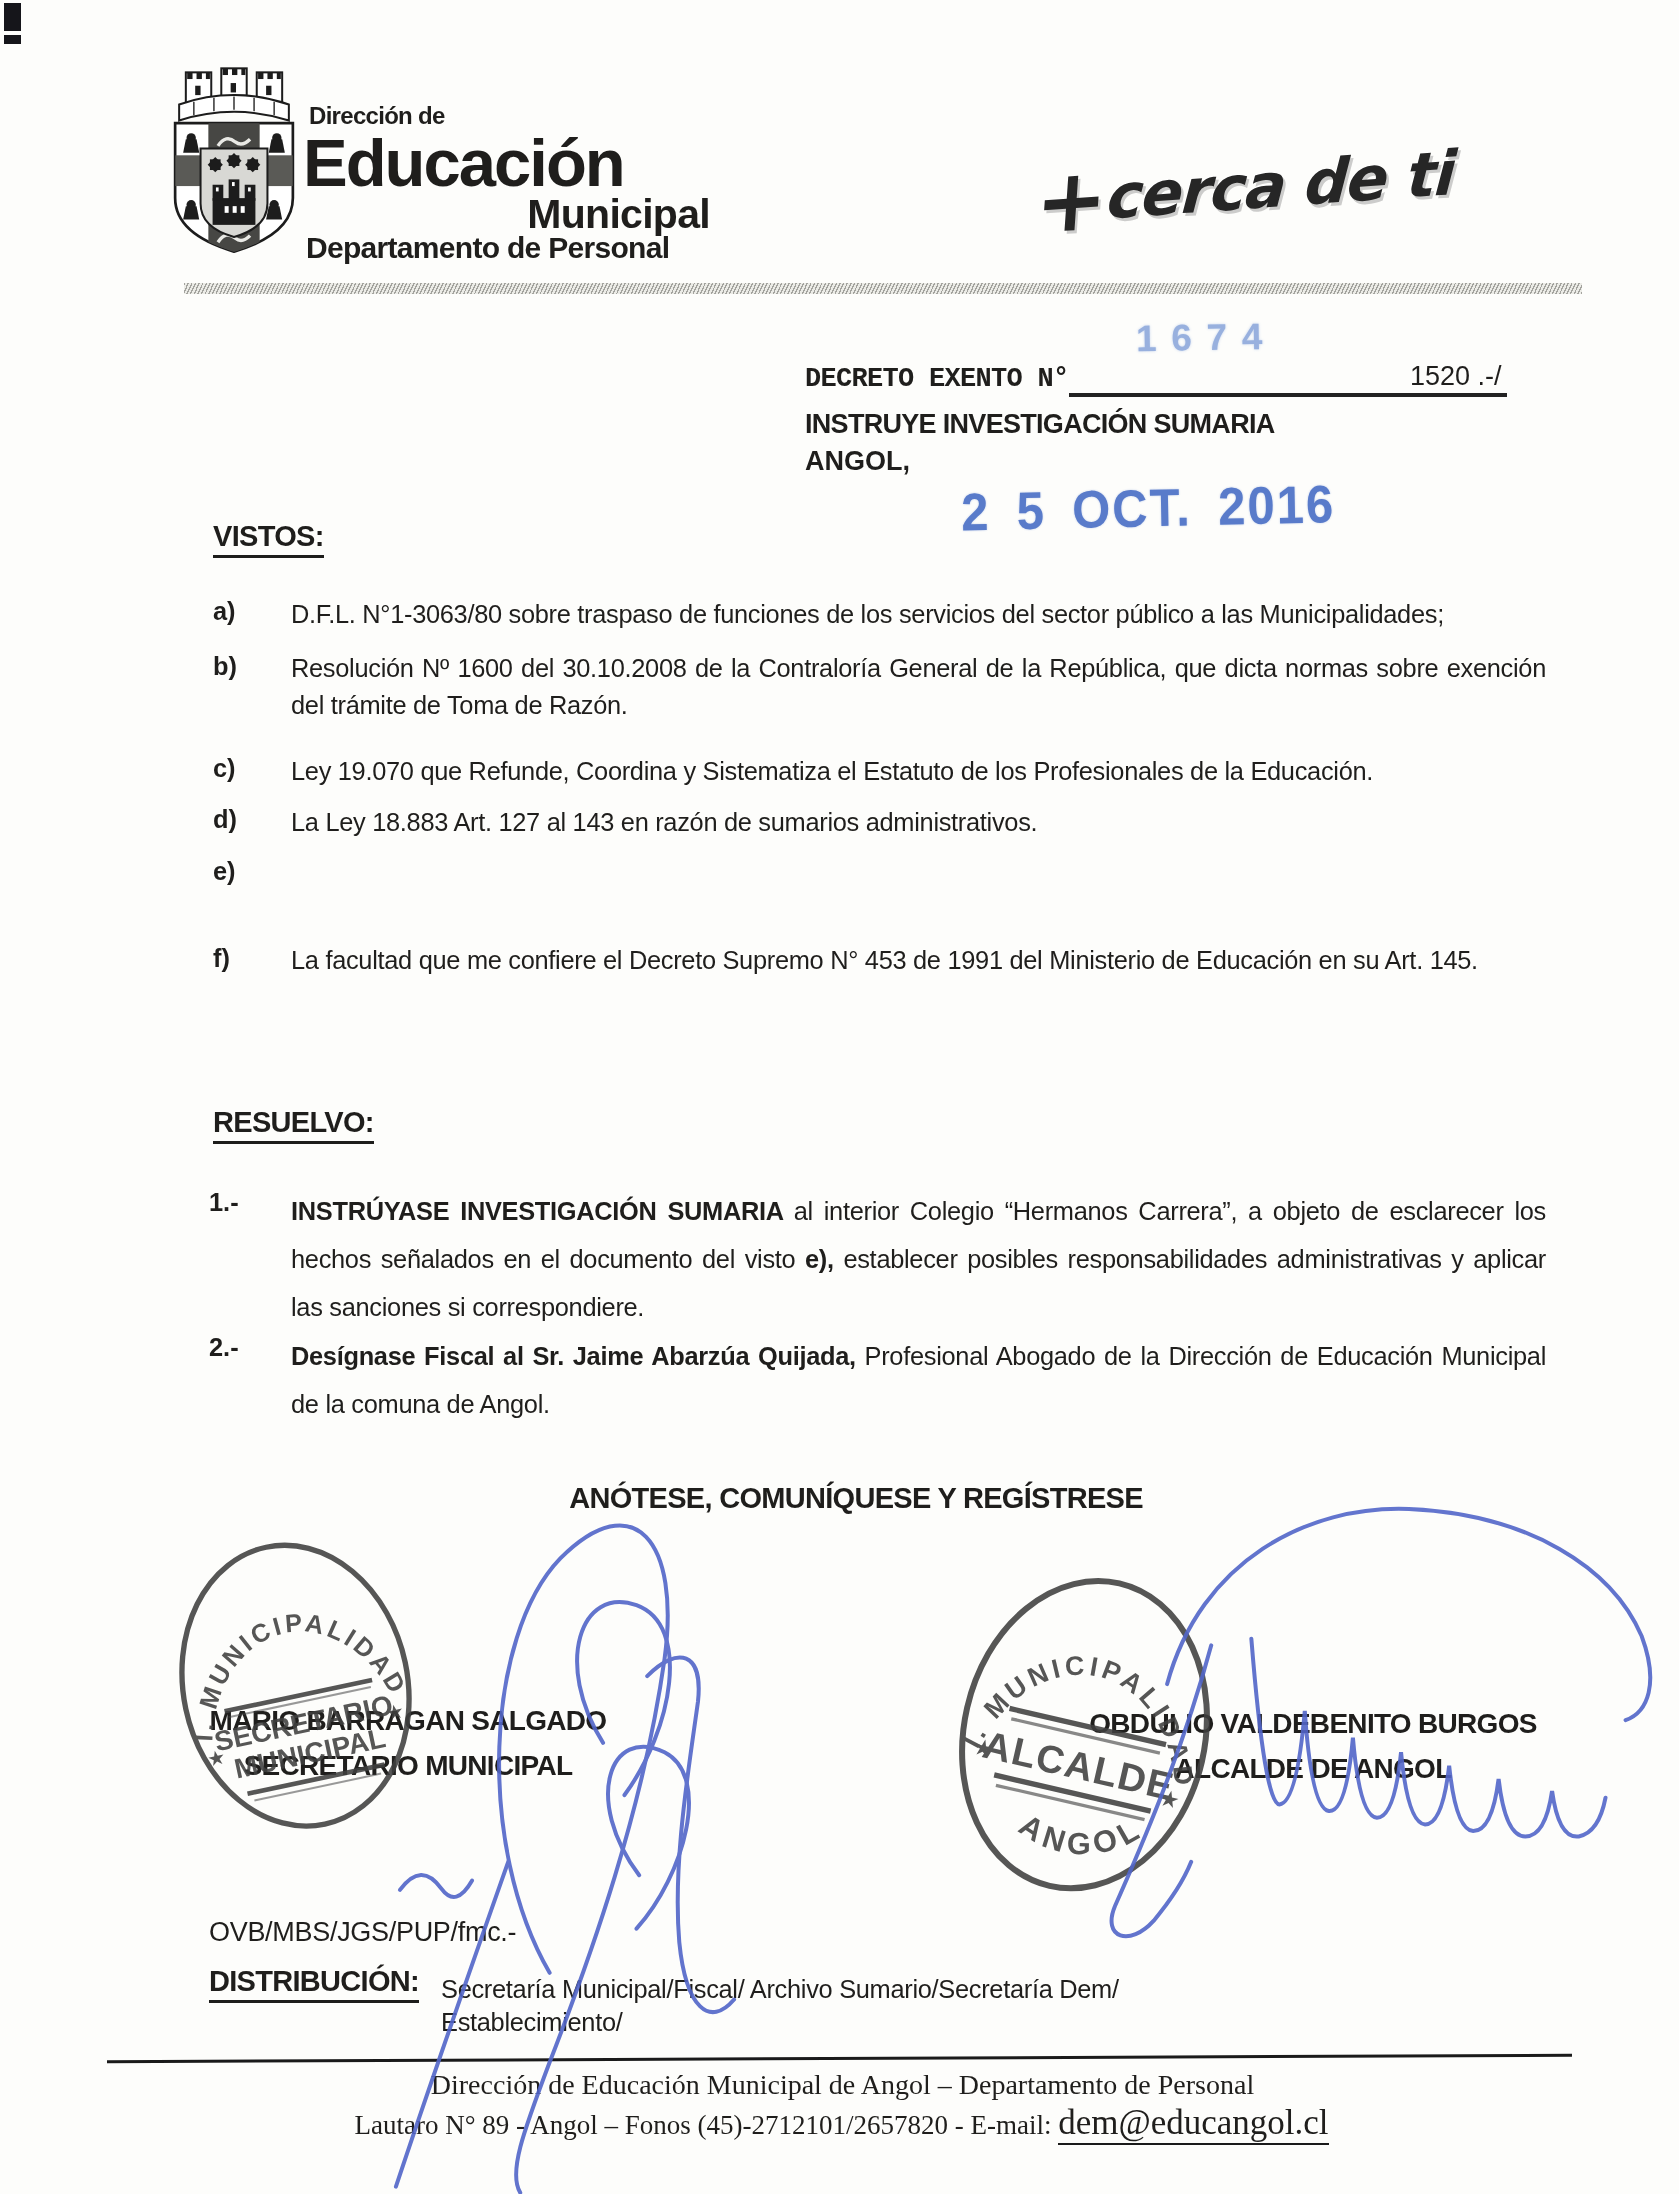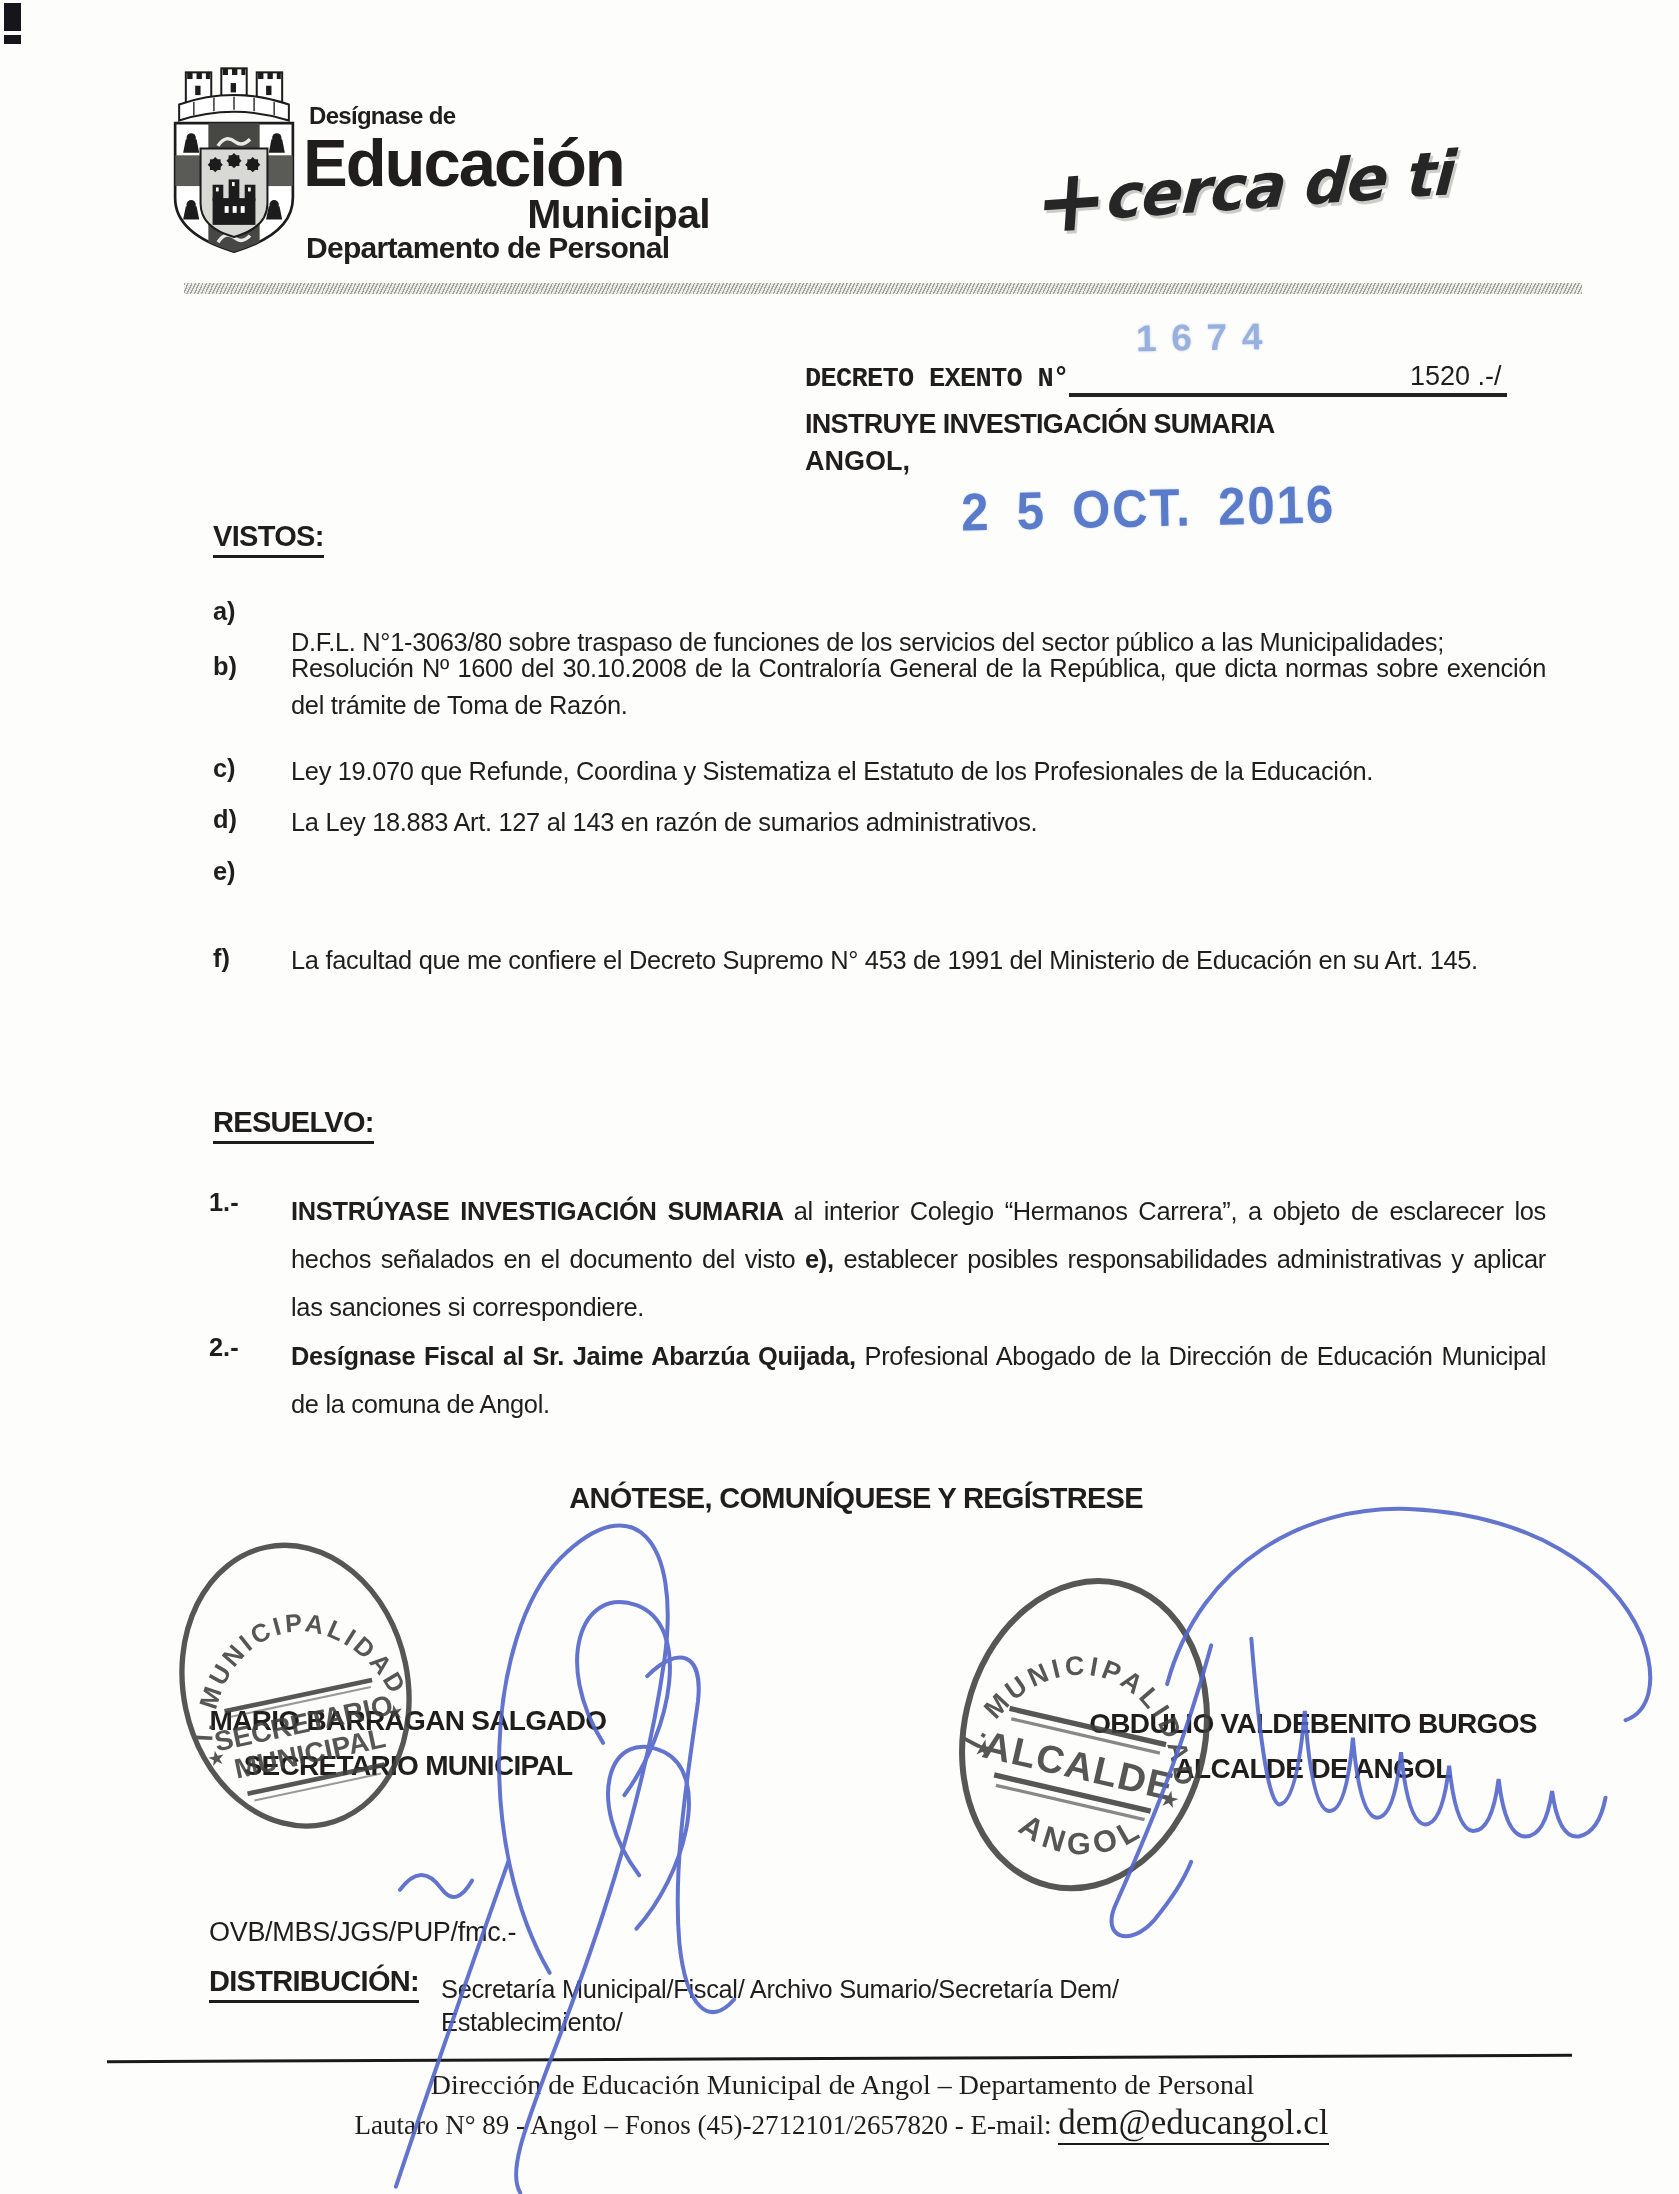--- a/index.html
+++ b/index.html
@@ -152,21 +152,21 @@
     <g fill="#fff">
       <rect x="73" y="180" width="4" height="6"></rect>
         <rect x="97" y="172" width="4" height="6"></rect>
         <rect x="121" y="180" width="4" height="6"></rect>
       <rect x="86" y="208" width="6" height="10"></rect>
         <rect x="98" y="208" width="6" height="10"></rect>
         <rect x="110" y="208" width="6" height="10"></rect>
     </g>
   </svg>
 
-  <div class="abs org-line1">Desígnase de</div>
+  <div class="abs org-line1">Dirección de</div>
   <div class="abs org-line2">Educación</div>
   <div class="abs org-line3">Municipal</div>
   <div class="abs org-line4">Departamento de Personal</div>
 
   <div class="abs slogan"><span class="plus">+</span><span>cerca de ti</span></div>
 
   <div class="abs divider"></div>
 
   <div class="abs folio-stamp">1674</div>
 
@@ -177,21 +177,21 @@
 
   <div class="abs decree-subject">INSTRUYE INVESTIGACIÓN SUMARIA</div>
   <div class="abs decree-place">ANGOL,</div>
   <div class="abs date-stamp">2 5 OCT. 2016</div>
 
   <div class="abs" style="left:213px;top:520px;">
     <span class="sec-heading">VISTOS:</span>
   </div>
 
   <div class="abs item-label" style="left:213px;top:597px;">a)</div>
-  <div class="abs item-text" style="left:291px;top:596px;margin-top:28px;">D.F.L. N°1-3063/80 sobre traspaso de funciones de los servicios del sector público a las Municipalidades;</div>
+  <div class="abs item-text" style="left:291px;top:596px;">D.F.L. N°1-3063/80 sobre traspaso de funciones de los servicios del sector público a las Municipalidades;</div>
 
   <div class="abs item-label" style="left:213px;top:652px;">b)</div>
   <div class="abs item-text" style="left:291px;top:650px;">Resolución Nº 1600 del 30.10.2008 de la Contraloría General de la República, que dicta normas sobre exención del trámite de Toma de Razón.</div>
 
   <div class="abs item-label" style="left:213px;top:754px;">c)</div>
   <div class="abs item-text" style="left:291px;top:753px;">Ley 19.070 que Refunde, Coordina y Sistematiza el Estatuto de los Profesionales de la Educación.</div>
 
   <div class="abs item-label" style="left:213px;top:805px;">d)</div>
   <div class="abs item-text" style="left:291px;top:804px;">La Ley 18.883 Art. 127 al 143 en razón de sumarios administrativos.</div>
 

